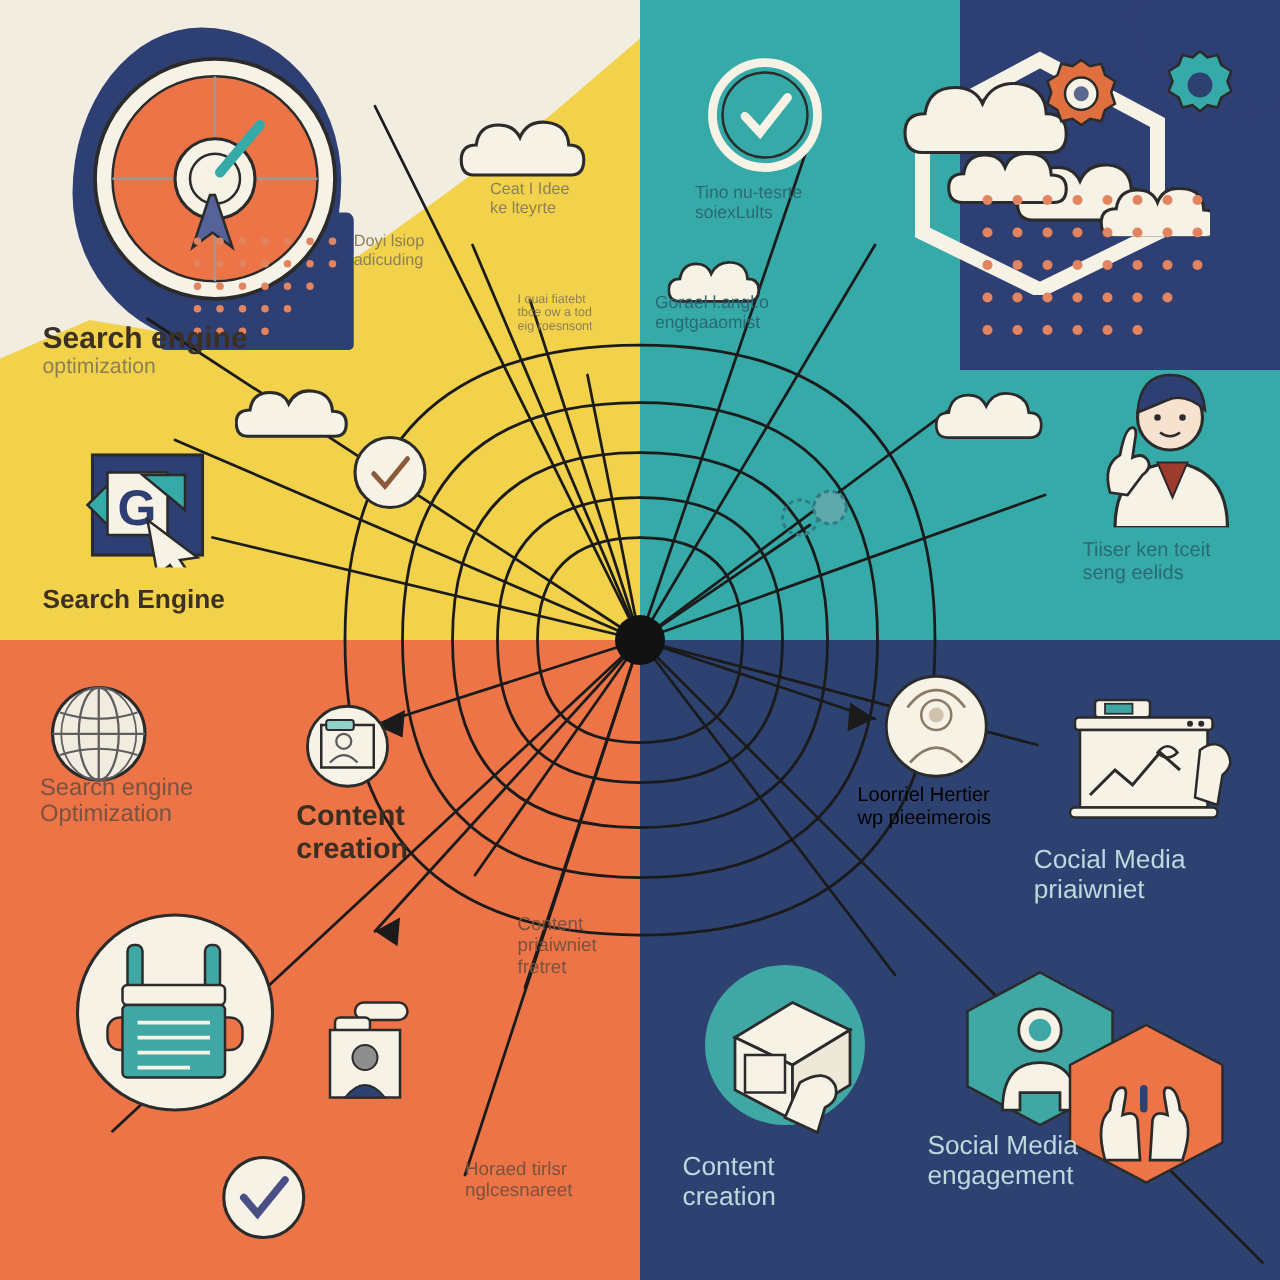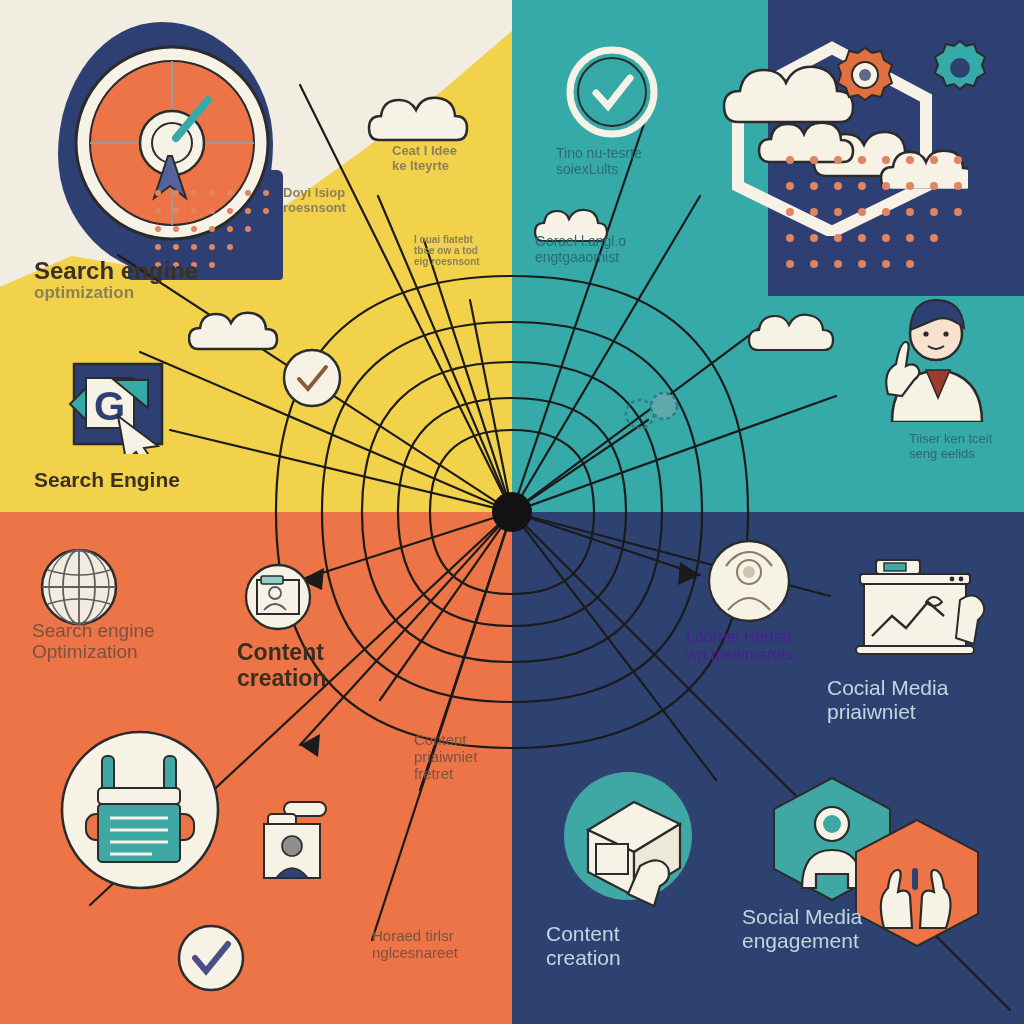--- a/index.html
+++ b/index.html
@@ -22,24 +22,24 @@
   #q-br{left:512px;top:512px;width:512px;height:512px;background:#2e4272;}
 
   
   #web{position:absolute;left:0;top:0;width:1024px;height:1024px;pointer-events:none;}
   #hub{position:absolute;left:492px;top:492px;width:40px;height:40px;border-radius:50%;background:#121212;}
 
   
   .lbl{position:absolute;line-height:1.12;white-space:pre-line;}
   .lbl.bold{font-weight:bold;}
   .t-dark{color:#3b3022;}
-  .t-muted-y{color:#8d8055;font-weight:bold;}
+  .t-muted-y{color:#8d8055;}
   .t-muted-o{color:#7a5240;}
   .t-teal-mut{color:#2b6a72;}
-  .t-lite{color:#4c1d95;}
+  .t-lite{color:#000000;}
   .t-lite2{color:#bcd9de;}
   .t-dark-o{color:#3a2d22;}
 
   
   .ic{position:absolute;}
 </style>
 </head>
 <body>
 
 <div id="stage">
@@ -371,29 +371,29 @@
 
   <div class="lbl bold t-dark" style="left:34px;top:258px;font-size:24px">Search engine</div>
   <div class="lbl t-muted-y" style="left:34px;top:283px;font-size:17px">optimization</div>
 
   <div class="lbl t-muted-y" style="left:392px;top:144px;font-size:13px">Ceat I Idee
 ke lteyrte</div>
   <div class="lbl t-muted-y" style="left:414px;top:234px;font-size:10px;text-decoration:none">I ouai fiatebt
 tbce ow a tod
 eig roesnsont</div>
   <div class="lbl t-muted-y" style="left:283px;top:186px;font-size:13px">Doyi lsiop
-roesnsont</div>
+adicuding</div>
 
   <div class="lbl bold t-dark" style="left:34px;top:468px;font-size:21px">Search Engine</div>
 
   <div class="lbl t-teal-mut" style="left:556px;top:146px;font-size:14px">Tino nu-tesrte
 soiexLults</div>
-  <div class="lbl t-teal-mut" style="left:535px;top:234px;font-size:14px">Gorael l.angl.o
+  <div class="lbl t-teal-mut" style="left:524px;top:234px;font-size:14px">Gorael l.angl.o
 engtgaaomist</div>
-  <div class="lbl t-teal-mut" style="left:909px;top:432px;font-size:13px">Tiiser ken tceit
+  <div class="lbl t-teal-mut" style="left:866px;top:432px;font-size:16px">Tiiser ken tceit
 seng eelids</div>
 
   <div class="lbl t-muted-o" style="left:32px;top:620px;font-size:19px">Search engine
 Optimization</div>
   <div class="lbl bold t-dark-o" style="left:237px;top:640px;font-size:23px">Content
 creation</div>
   <div class="lbl t-muted-o" style="left:414px;top:732px;font-size:15px">Content
 priaiwniet
 fretret</div>
   <div class="lbl t-muted-o" style="left:372px;top:928px;font-size:15px">Horaed tirlsr

